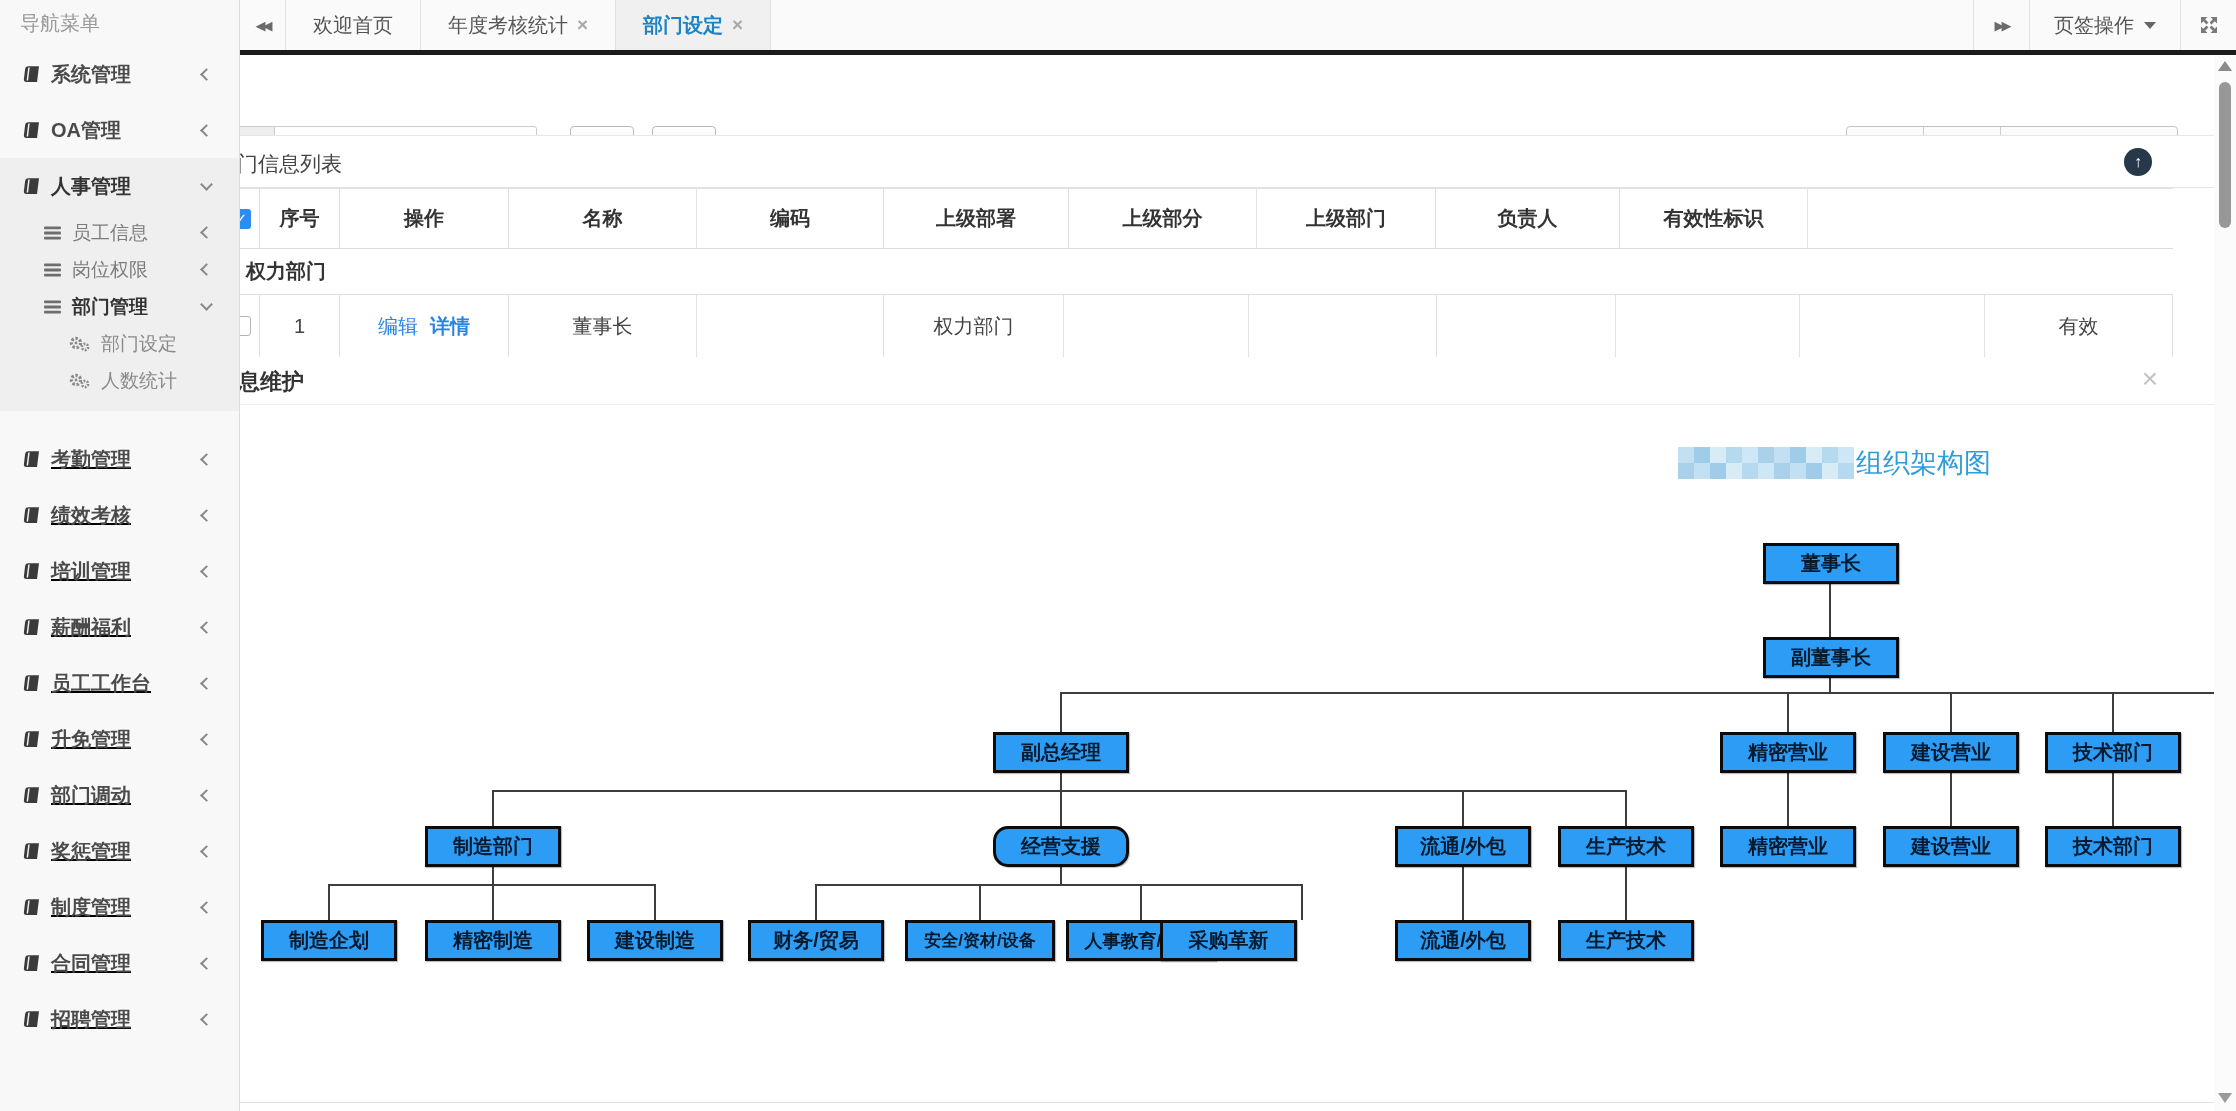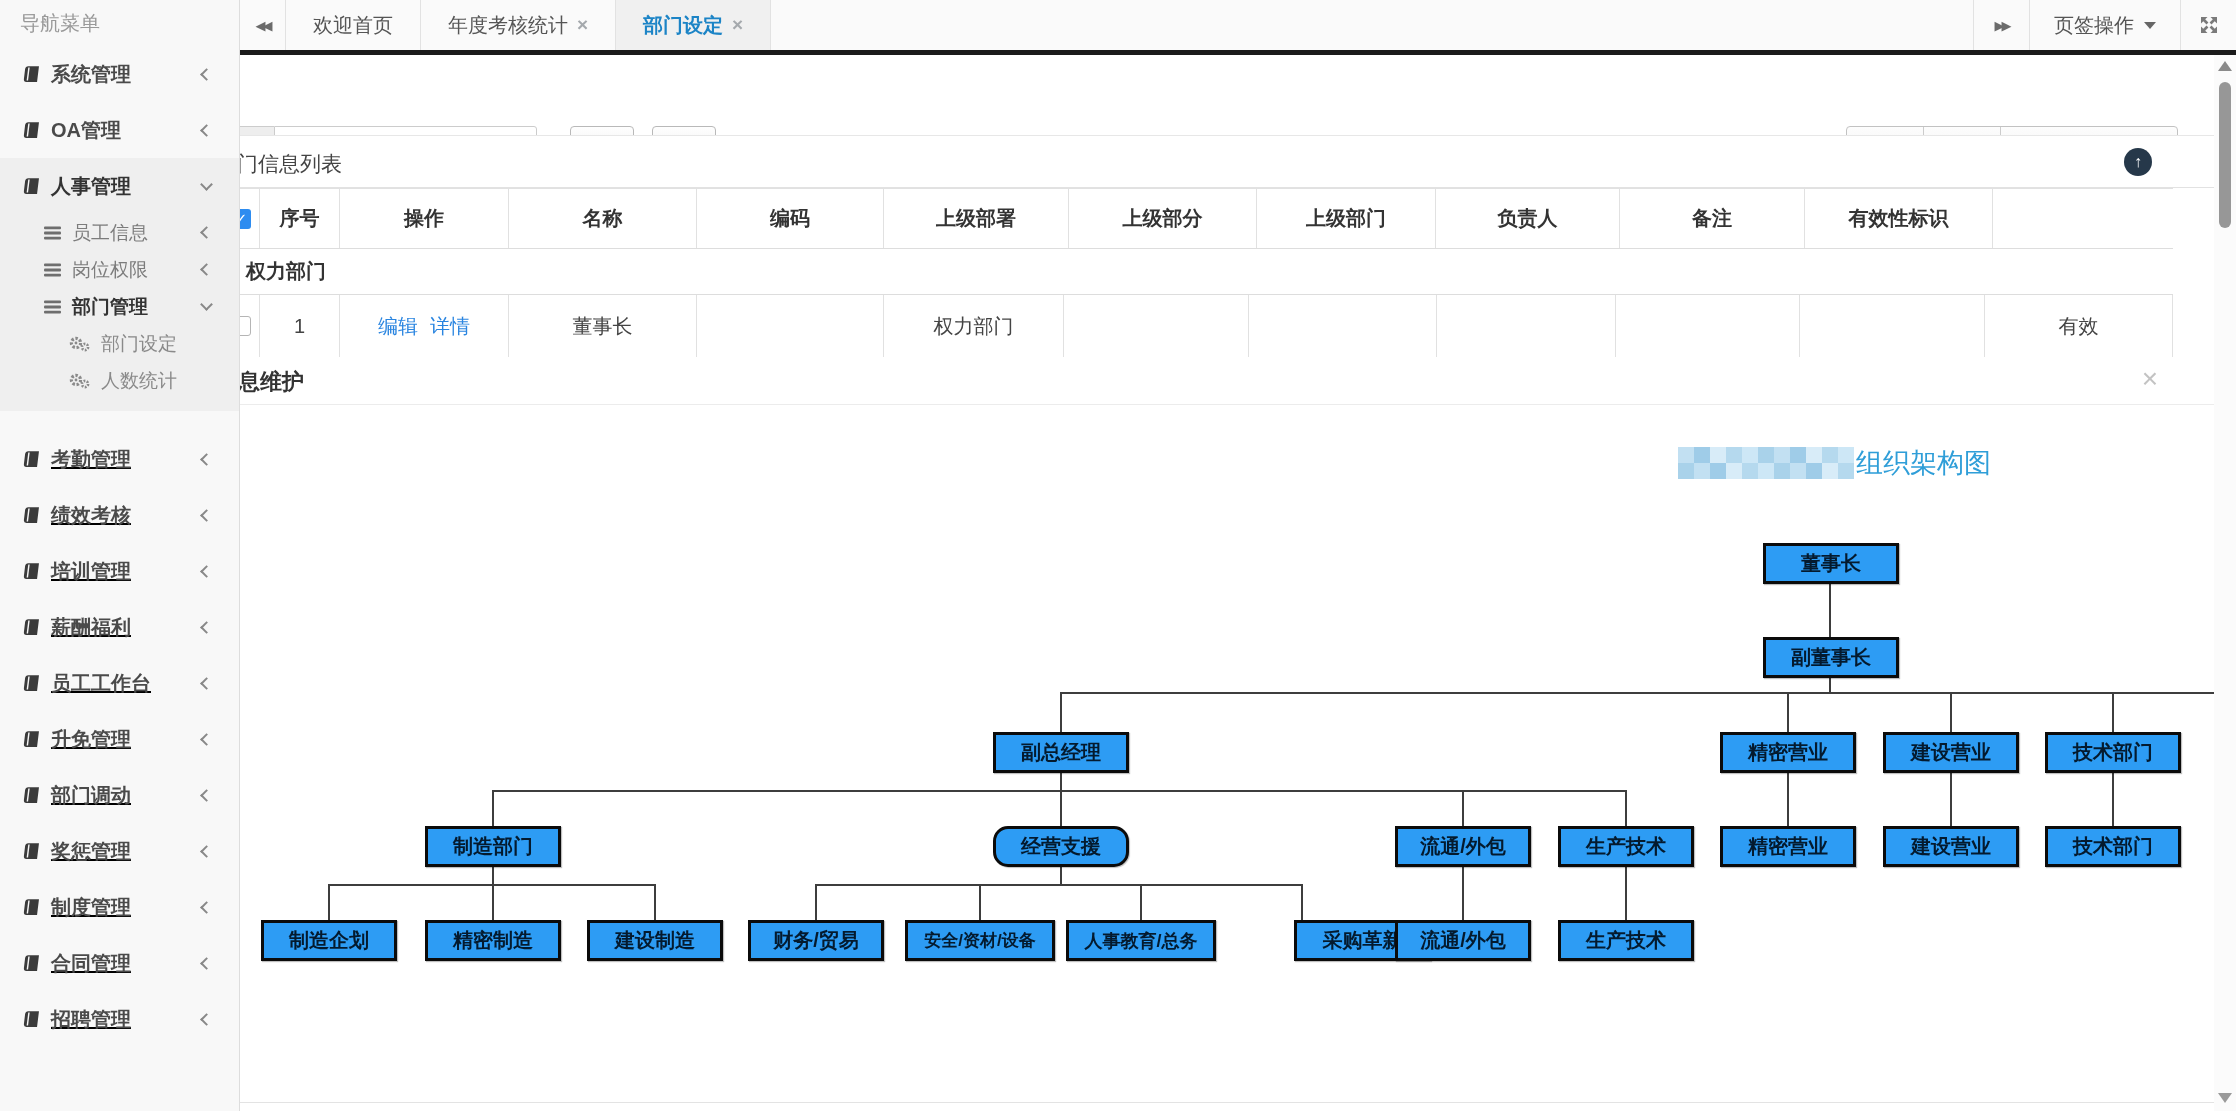--- a/index.html
+++ b/index.html
@@ -73,21 +73,21 @@
   .t-cell{display:flex;align-items:center;justify-content:center;border-right:1px solid #e1e1e1;
     white-space:nowrap;overflow:hidden;}
   .t-cell:first-child{border-left:1px solid #e1e1e1;}
   .t-head .t-cell{height:59px;font-weight:bold;color:#333;background:#fff;}
   .t-head{border-top:1px solid #e1e1e1;}
   .t-group{height:46px;display:flex;align-items:center;padding-left:24px;font-weight:bold;
     color:#333;border-bottom:1px solid #ddd;}
   .t-data .t-cell{height:62px;background:#fff;}
   .t-data{border-bottom:1px solid #c9c9c9;}
   .op-link{color:var(--link);cursor:pointer;}
-  .op-link + .op-link{margin-left:12px;}
+  .op-link + .op-link{margin-left:12px;font-weight:bold;}
   .cbx{width:20px;height:20px;border-radius:3px;flex:none;}
   .cbx.checked{background:#2d8cf0;color:#fff;display:flex;align-items:center;justify-content:center;font-size:15px;}
   .cbx.empty{background:#fff;border:1px solid #b5b5b5;}
 
   #maintain-header{position:absolute;left:0;right:22px;top:357px;height:48px;background:#fff;
     border-bottom:1px solid #ececec;}
   #maintain-title{position:absolute;left:172px;top:10px;font-size:22px;font-weight:bold;color:#333;white-space:nowrap;}
   #maintain-close{position:absolute;right:56px;top:6px;font-size:28px;color:#c3c3c3;cursor:pointer;}
 
   
@@ -172,21 +172,20 @@
           <div class="cbx checked">✓</div>
         </div>
         <div class="t-cell" style="width: 80px;">序号</div>
         <div class="t-cell" style="width: 169px;">操作</div>
         <div class="t-cell" style="width: 188px;">名称</div>
         <div class="t-cell" style="width: 187px;">编码</div>
         <div class="t-cell" style="width: 185px;">上级部署</div>
         <div class="t-cell" style="width: 188px;">上级部分</div>
         <div class="t-cell" style="width: 179px;">上级部门</div>
         <div class="t-cell" style="width: 184px;">负责人</div>
-        <div class="t-cell" style="width: 185px;">备注</div>
         <div class="t-cell" style="width: 188px;">有效性标识</div>
       </div>
       <div class="t-group">权力部门</div>
       <div class="t-row t-data">
         <div class="t-cell" style="width: 38px;">
           <div class="cbx empty"></div>
         </div>
         <div class="t-cell" style="width: 80px;">1</div>
         <div class="t-cell" style="width: 169px;">
           <span class="op-link">编辑</span>
@@ -279,21 +278,21 @@
         <div class="org-node" style="left: 1558px; top: 421px; width: 136px;">生产技术</div>
         <div class="org-node" style="left: 1720px; top: 421px; width: 136px;">精密营业</div>
         <div class="org-node" style="left: 1883px; top: 421px; width: 136px;">建设营业</div>
         <div class="org-node" style="left: 2045px; top: 421px; width: 136px;">技术部门</div>
         <div class="org-node" style="left: 261px; top: 515px; width: 136px;">制造企划</div>
         <div class="org-node" style="left: 425px; top: 515px; width: 136px;">精密制造</div>
         <div class="org-node" style="left: 587px; top: 515px; width: 136px;">建设制造</div>
         <div class="org-node" style="left: 748px; top: 515px; width: 136px;">财务/贸易</div>
         <div class="org-node" style="left: 905px; top: 515px; width: 150px; font-size: 17px;">安全/资材/设备</div>
         <div class="org-node" style="left: 1066px; top: 515px; width: 150px; font-size: 18px;">人事教育/总务</div>
-        <div class="org-node" style="left: 1294px; top: 515px; width: 137px;">采购革新</div>
+        <div class="org-node" style="left: 1160px; top: 515px; width: 137px;">采购革新</div>
         <div class="org-node" style="left: 1395px; top: 515px; width: 136px;">流通/外包</div>
         <div class="org-node" style="left: 1558px; top: 515px; width: 136px;">生产技术</div>
       </div>
   </div>
 
   <div id="bottom-line"></div>
 
   <div id="sidebar">
     <div class="side-title">导航菜单</div>
     <div id="side-groups">

